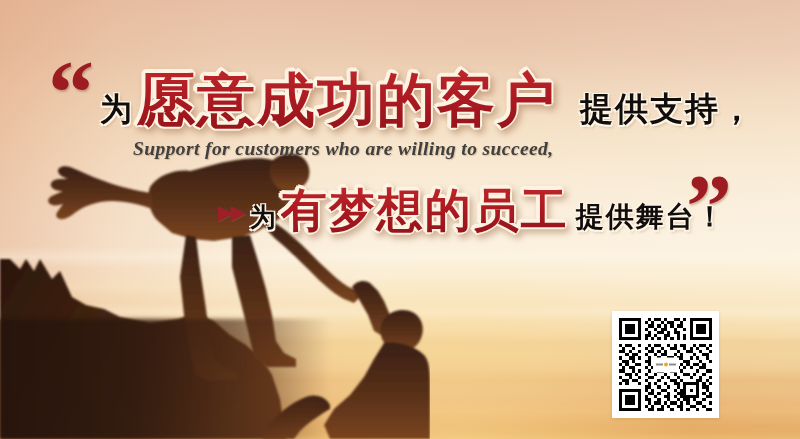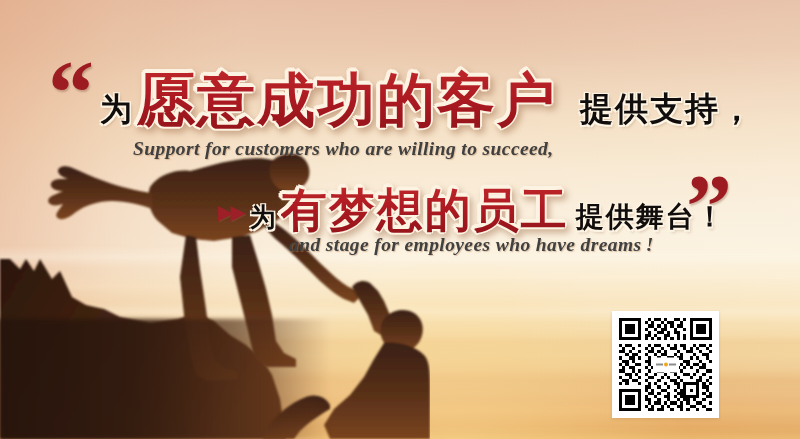--- a/index.html
+++ b/index.html
@@ -297,21 +297,20 @@
 
     <div class="en en1">Support for customers who are willing to succeed,</div>
 
     <div class="line line2">
       <span class="arrows">▶▶</span>
       <span class="cn-black l2-small">为</span>
       <span class="cn-red l2-big">有梦想的员工</span>
       <span class="cn-black l2-tail">提供舞台！</span>
     </div>
 
-    <div class="en en2">and stage for employees who have dreams !</div>
   </div>
 
   <div class="qr-wrap">
     <svg viewBox="0 0 29 29" shape-rendering="crispEdges" aria-hidden="true">
       <rect width="29" height="29" fill="#ffffff"></rect>
       <g fill="#000000">
 
         <path d="M0 0h7v7H0z"></path>
           <path d="M1 1h5v5H1z" fill="#fff"></path>
           <path d="M2 2h3v3H2z" fill="#000"></path>

